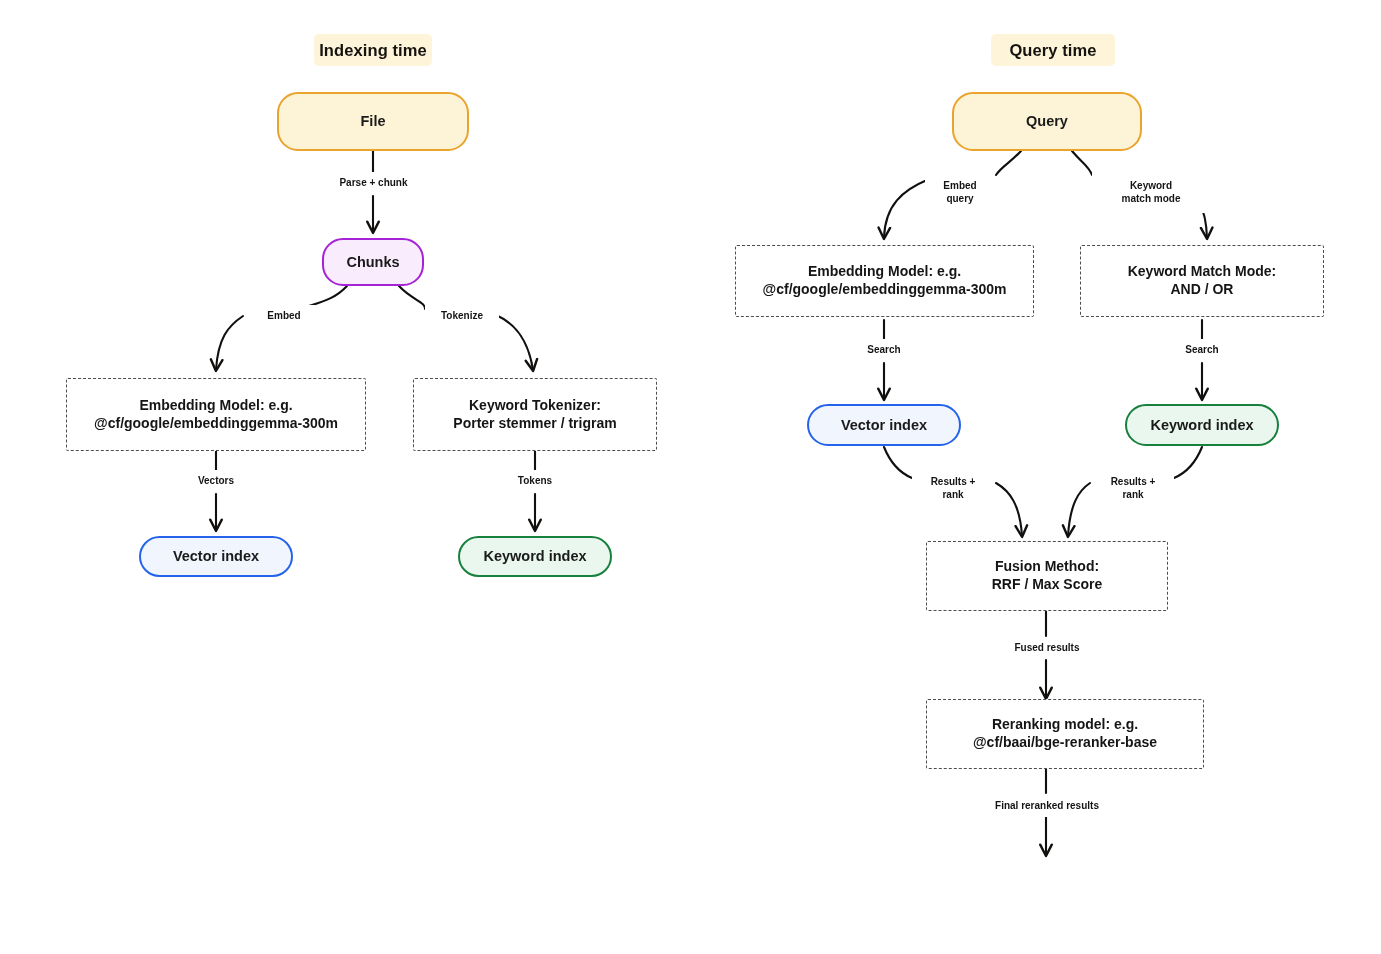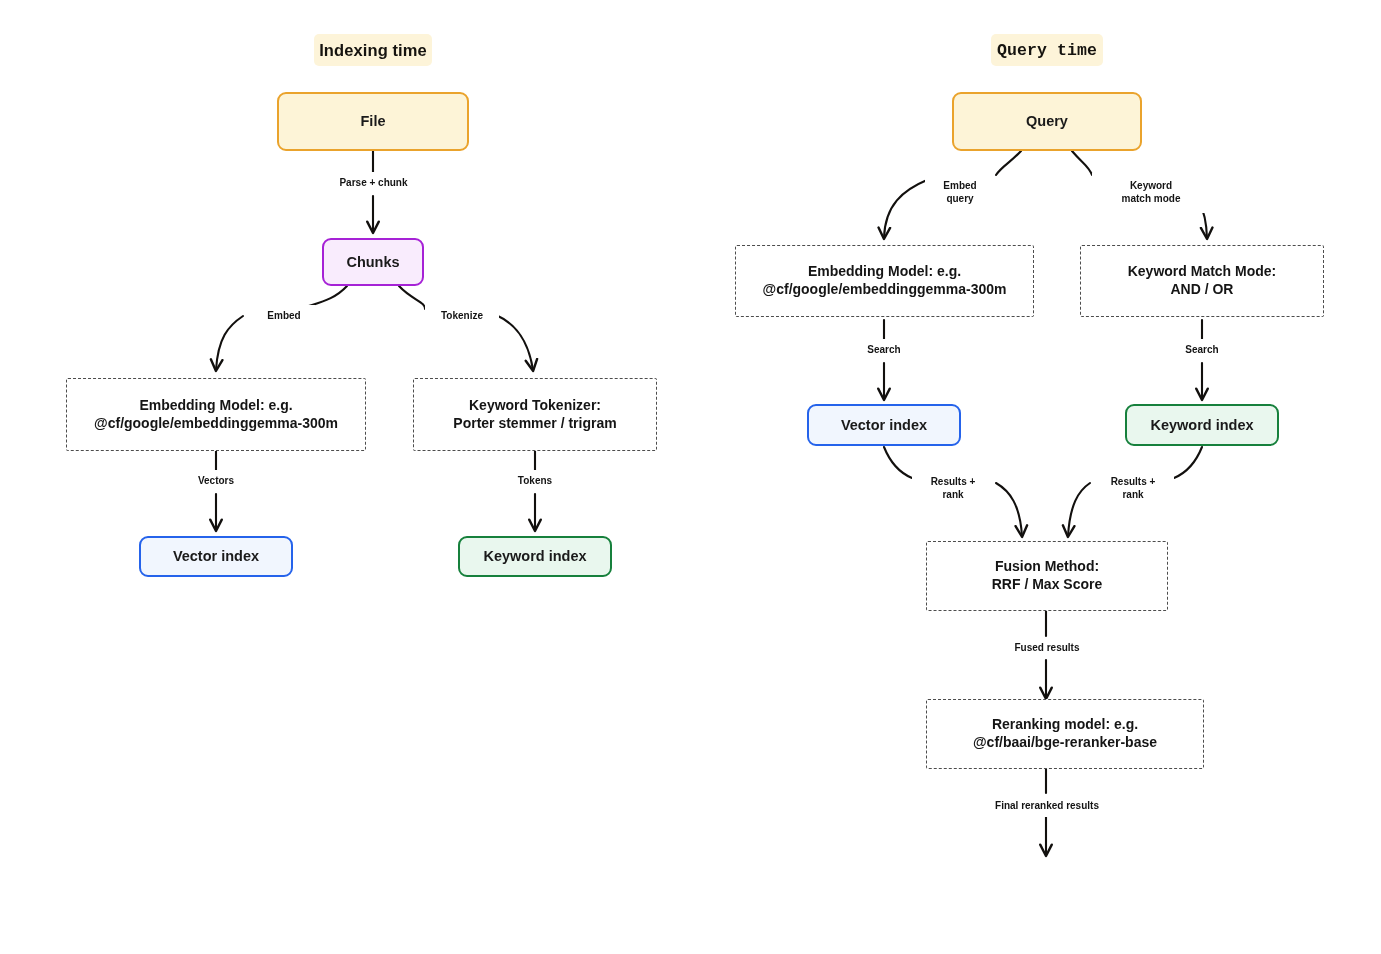--- a/index.html
+++ b/index.html
@@ -58,21 +58,21 @@
     justify-content: center;
     background: #fdf4d9;
     border-radius: 5px;
     font-size: 16.5px;
     font-weight: 700;
     color: #15130f;
     letter-spacing: 0.1px;
   }
   
   .box-solid {
-    border-radius: 9px;
+    border-radius: 21px;
     border-width: 2px;
     border-style: solid;
     font-size: 14.5px;
     font-weight: 700;
   }
   .box-file,
   .box-query,
   .box-final {
     background: #fdf4d7;
     border-color: #eaa32c;
@@ -164,21 +164,21 @@
     <path class="edge-path" d="M 1046 660 L 1046 698" marker-end="url(#arrow)"></path>
 
     <path class="edge-path" d="M 1046 769 L 1046 793"></path>
     <path class="edge-path" d="M 1046 817 L 1046 855" marker-end="url(#arrow)"></path>
   </svg>
 
   <div class="title-chip" style="left:314px; top:34px; width:118px; height:32px;">
     <span>Indexing time</span>
   </div>
 
-  <div class="title-chip" style="left:991px; top:34px; width:112px; height:32px;font-family:Liberation Mono, monospace;">
+  <div class="title-chip" style="left:991px; top:34px; width:124px; height:32px;">
     <span>Query time</span>
   </div>
 
   <div class="node box-solid box-file" style="left:277px; top:92px; width:192px; height:59px;">
     <span class="node-label">File</span>
   </div>
 
   <div class="edge-label" style="left:308px; top:172px; width:131px; height:22px;">
     <span>Parse + chunk</span>
   </div>

